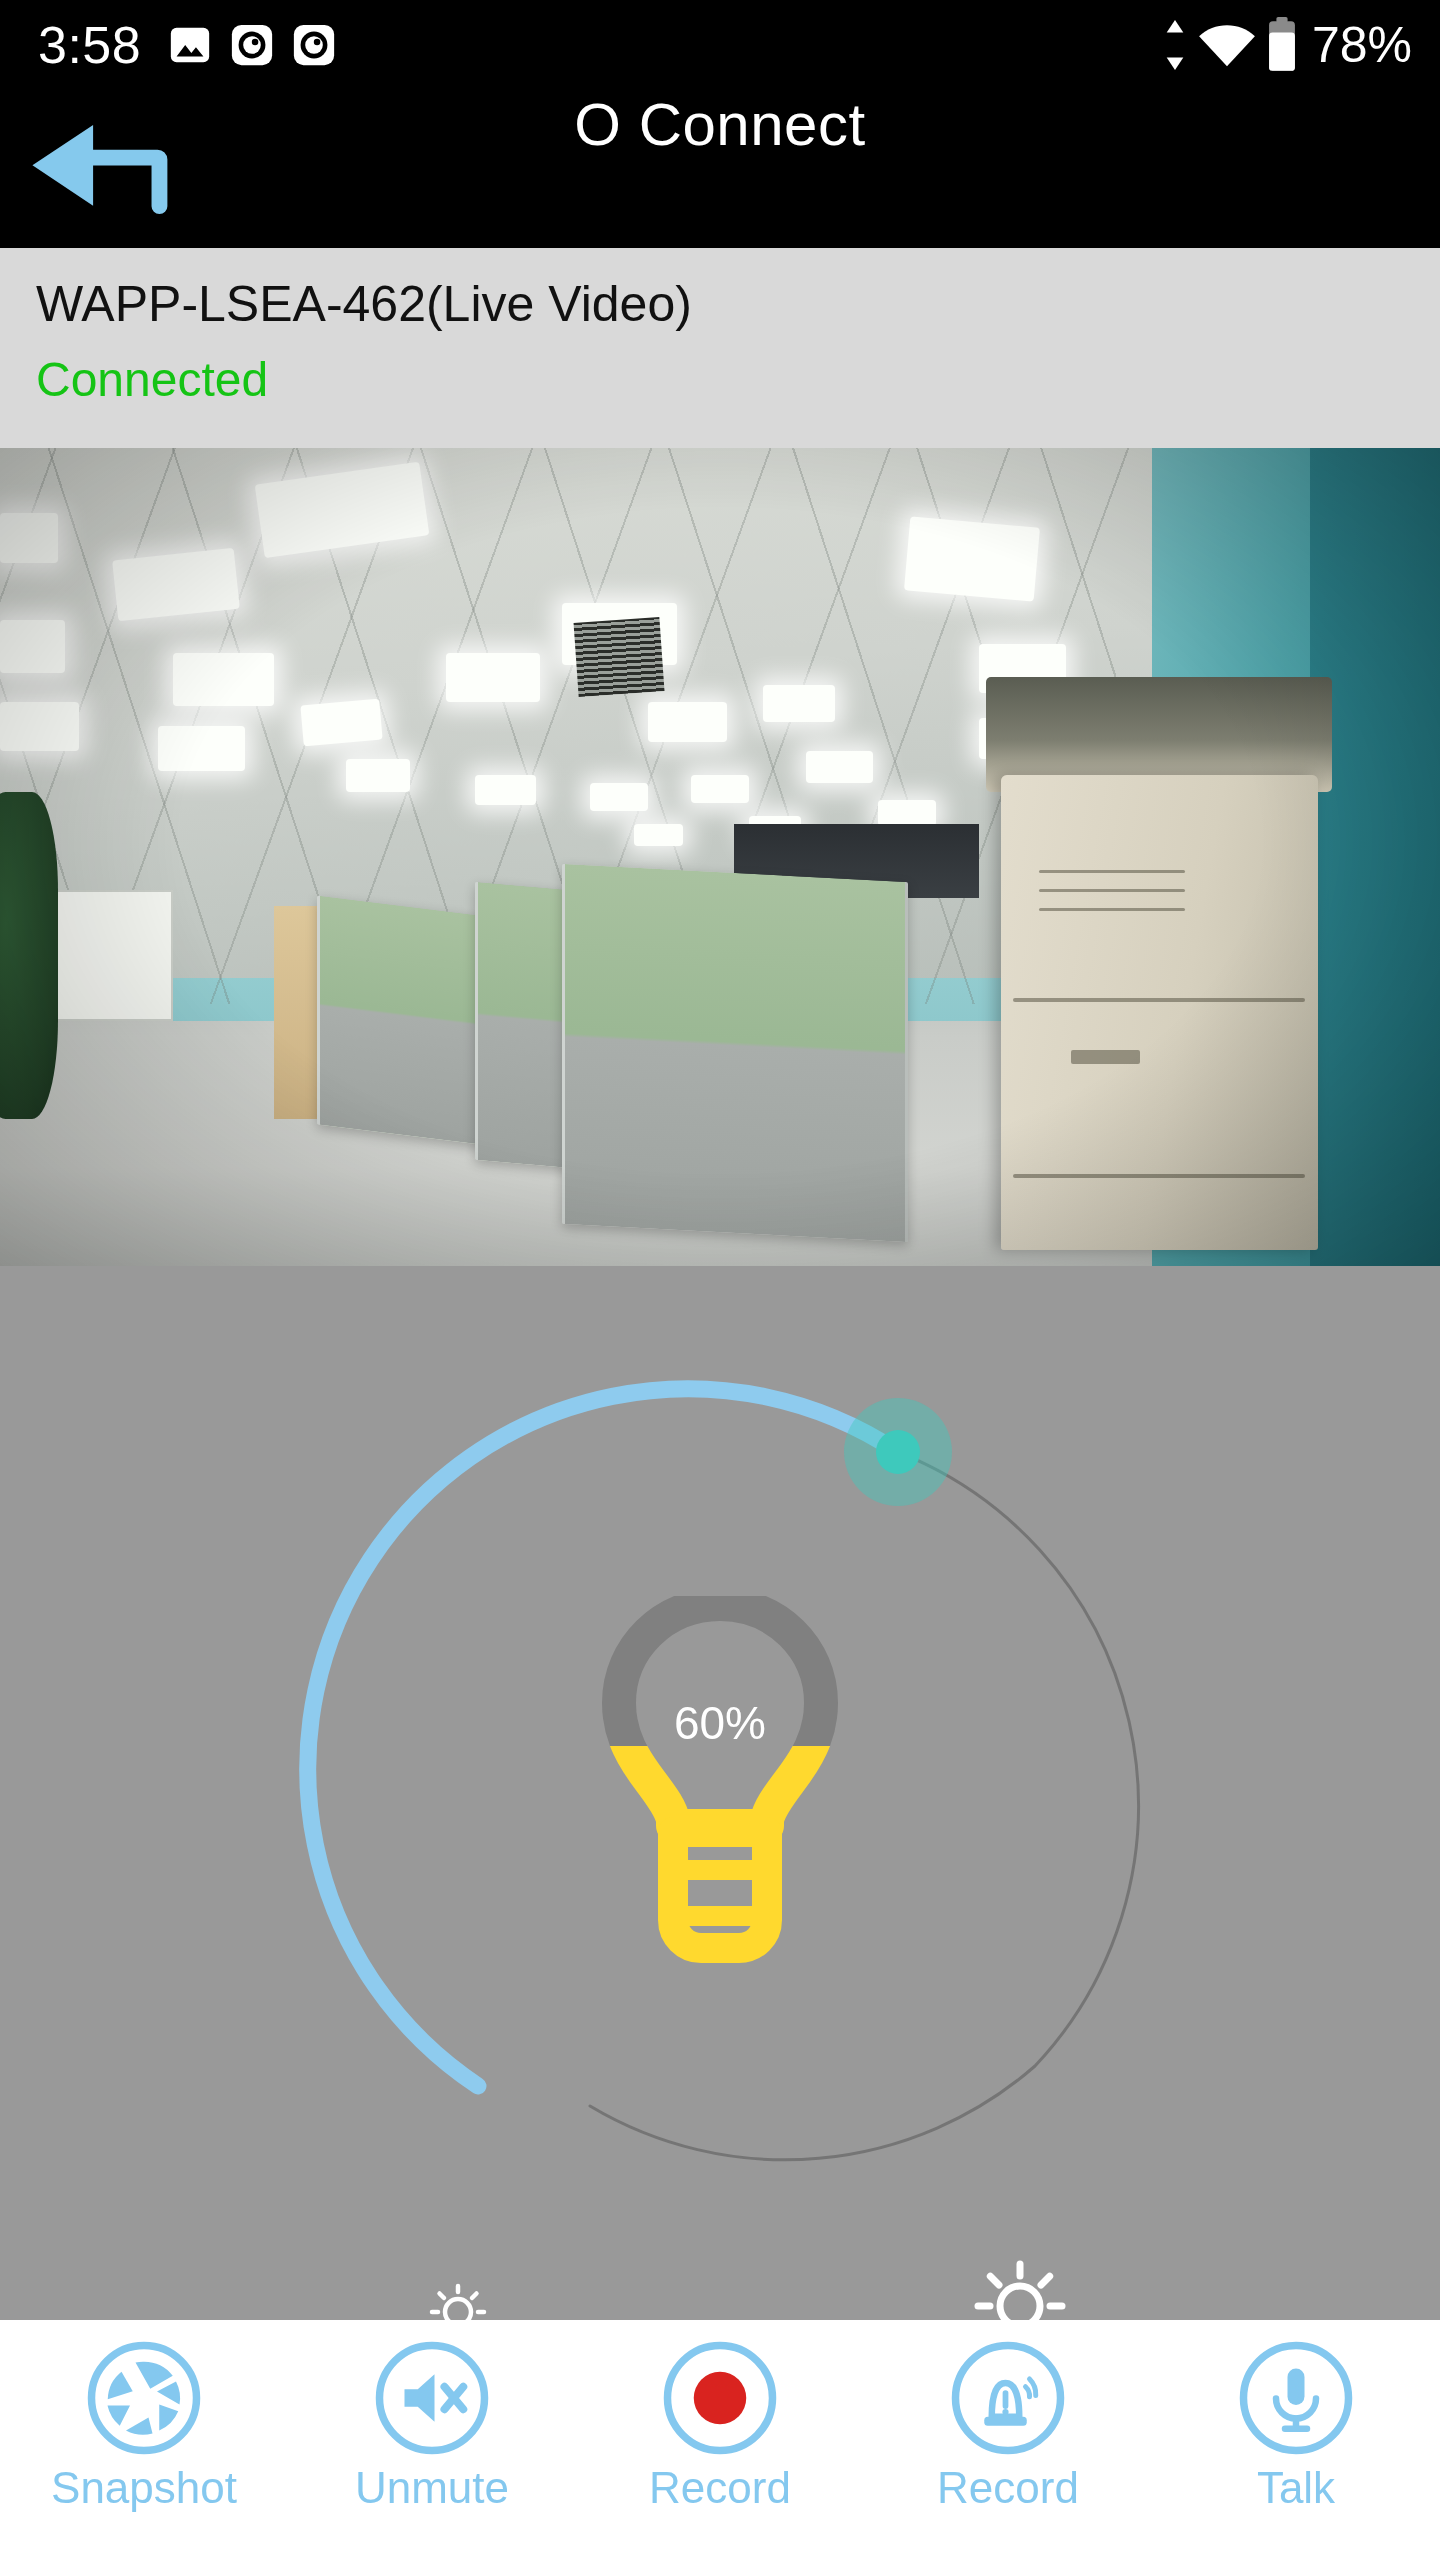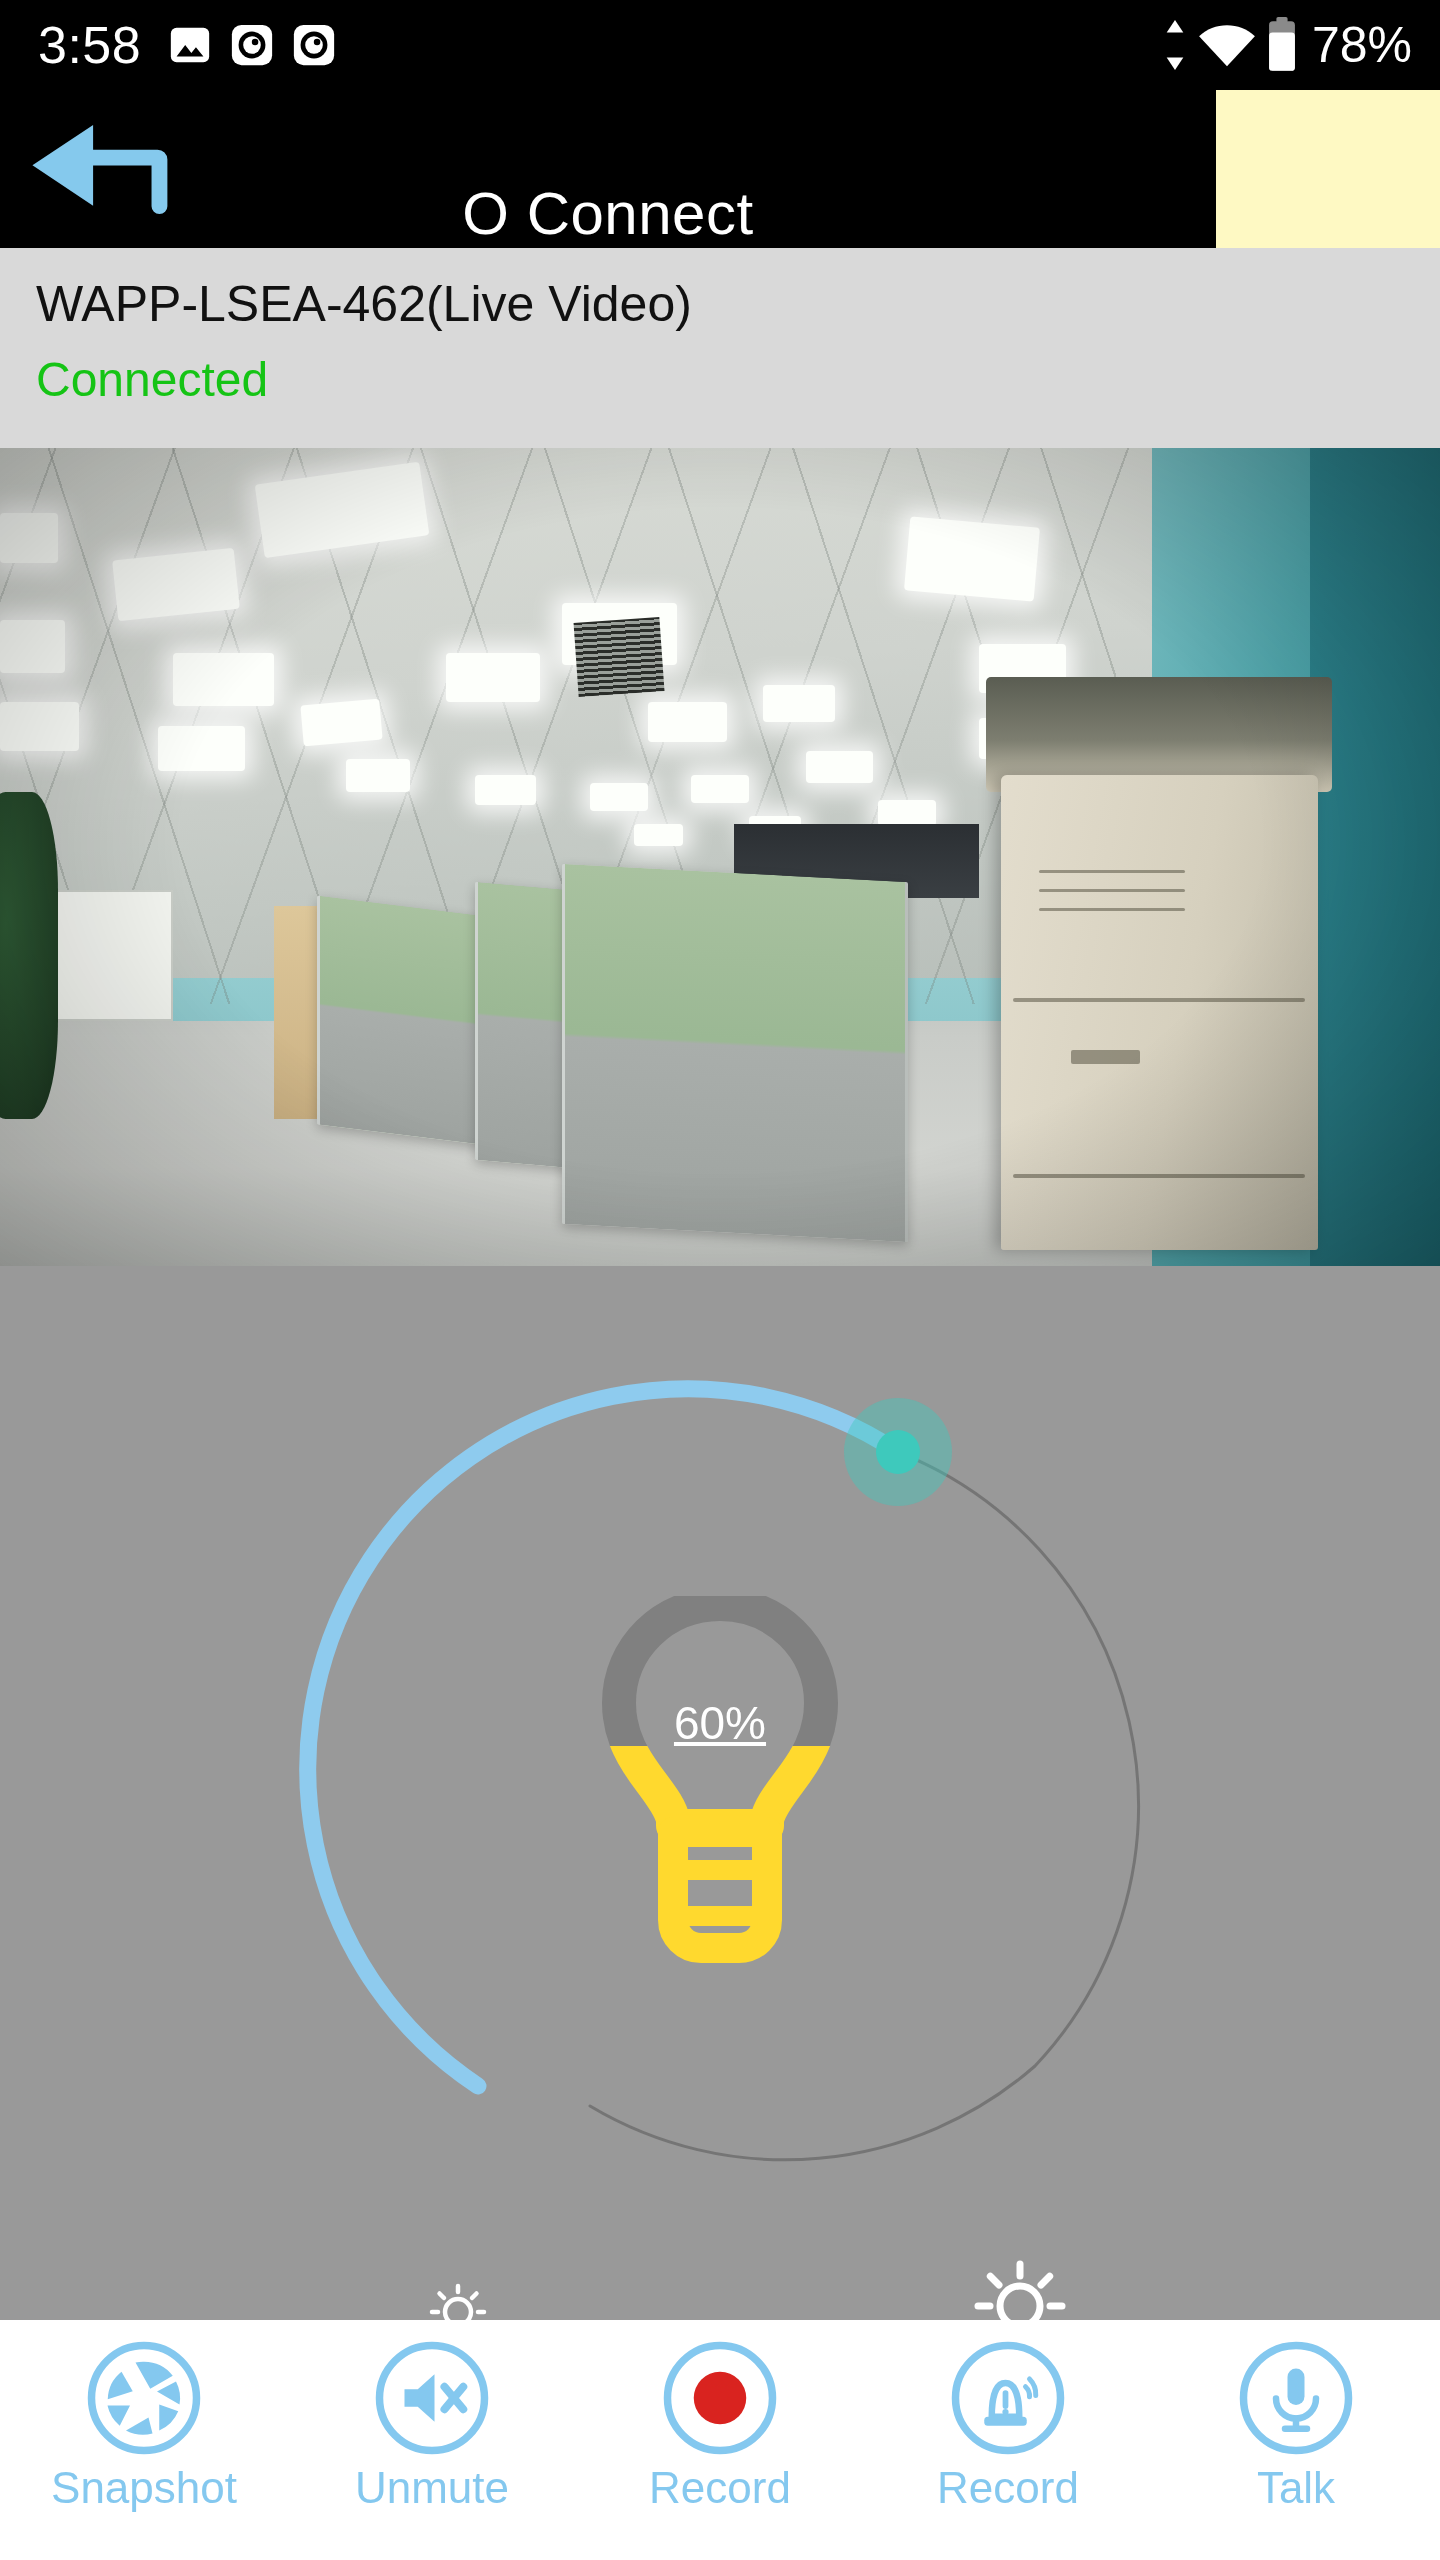--- a/index.html
+++ b/index.html
@@ -19,22 +19,22 @@
   }
   .sb-clock { color:#fff; font-size:52px; letter-spacing:0.5px; line-height:1; }
   .sb-left-icons { display:flex; align-items:center; gap:16px; margin-left:26px; }
   .sb-spacer { flex:1; }
   .sb-right { display:flex; align-items:center; gap:8px; }
   .sb-battery-text { color:#fff; font-size:50px; line-height:1; margin-left:6px; }
   .ic { display:block; }
 
   
   .titlebar {
-    position:absolute; top:90px; left:0; width:1216px; height:158px;
-    background:#000; display:flex; align-items:flex-end;
+    position:absolute; top:90px; left:0; width:1440px; height:158px;
+    background:#000; display:flex; align-items:flex-start;
   }
   .back-btn {
     position:absolute; left:28px; top:50%; transform:translateY(-50%);
     width:170px; height:110px; display:flex; align-items:center;
   }
   .app-title {
     width:100%; text-align:center; color:#ffffff;
     font-size:60px; letter-spacing:0.5px;
   }
 
@@ -349,21 +349,21 @@
           <path d="M-42 0 H -30"></path>
             <path d="M30 0 H 42"></path>
           <path d="M-29.7 -29.7 L -21 -21"></path>
             <path d="M21 21 L 29.7 29.7"></path>
           <path d="M29.7 -29.7 L 21 -21"></path>
             <path d="M-21 21 L -29.7 29.7"></path>
         </g>
       </g>
     </svg>
 
-    <div class="bulb-pct" style="position:absolute;left:0;right:0;top:430px;text-decoration:underline;">60%</div>
+    <div class="bulb-pct" style="position:absolute;left:0;right:0;top:430px;">60%</div>
   </div>
 
   <div class="toolbar">
 
     <div class="tb-btn">
       <svg width="120" height="120" viewBox="0 0 48 48">
         <circle cx="24" cy="24" r="21" fill="none" stroke="#84c8ef" stroke-width="3"></circle>
         <g fill="#84c8ef">
           <path d="M24 9.5a14.5 14.5 0 0 1 11.5 5.6l-9 5.2-5.9-10.5a14.6 14.6 0 0 1 3.4-.3z"></path>
           <path d="M36.8 17.4a14.5 14.5 0 0 1 1.4 9.2l-9-5.2 0 0 7.6-4z"></path>

